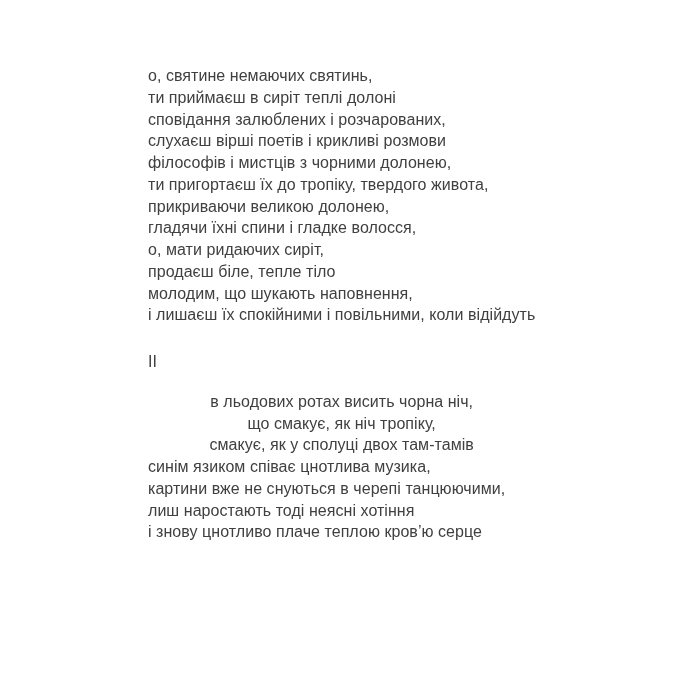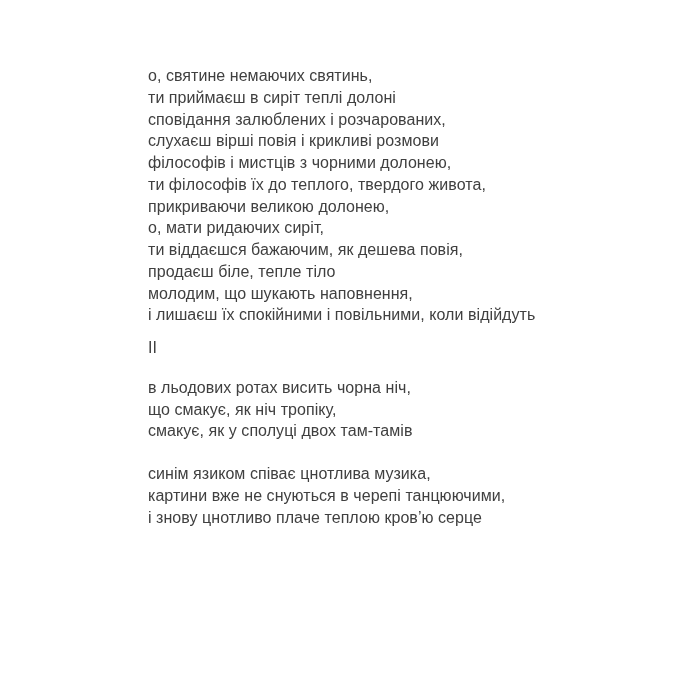--- a/index.html
+++ b/index.html
@@ -23,66 +23,67 @@
       top: 65px;
       font-size: 16px;
       line-height: 21.75px;
       letter-spacing: 0.05px;
       color: #404040;
       white-space: nowrap;
     }
     .stanza { margin: 0; padding: 0; }
     .line { height: 21.75px; }
     .section-heading {
-      margin-top: 11px;
+      margin-top: 25px;
       height: 21.75px;
     }
-    .stanza-2 { margin-top: 18px; }
-    .stanza-3 { margin-top: 21px; }
+    .stanza-2 { margin-top: 18px; text-align: center; }
+    .stanza-3 { }
     .page-number {
       position: absolute;
       left: 532px;
       top: 645px;
       font-size: 14px;
       line-height: 15px;
       color: #8f8f8f;
       text-align: center;
     }
   </style>
 </head>
 <body>
 
 <div class="page">
   <div class="poem">
 
     <div class="stanza stanza-1">
       <div class="line">о, святине немаючих святинь,</div>
       <div class="line">ти приймаєш в сиріт теплі долоні</div>
       <div class="line">сповідання залюблених і розчарованих,</div>
-      <div class="line">слухаєш вірші повія і крикливі розмови</div>
+      <div class="line">слухаєш вірші поетів і крикливі розмови</div>
       <div class="line">філософів і мистців з чорними долонею,</div>
-      <div class="line">ти філософів їх до теплого, твердого живота,</div>
+      <div class="line">ти пригортаєш їх до тропіку, твердого живота,</div>
       <div class="line">прикриваючи великою долонею,</div>
+      <div class="line">гладячи їхні спини і гладке волосся,</div>
       <div class="line">о, мати ридаючих сиріт,</div>
-      <div class="line">ти віддаєшся бажаючим, як дешева повія,</div>
       <div class="line">продаєш біле, тепле тіло</div>
       <div class="line">молодим, що шукають наповнення,</div>
       <div class="line">і лишаєш їх спокійними і повільними, коли відійдуть</div>
     </div>
 
     <div class="section-heading">II</div>
 
     <div class="stanza stanza-2">
       <div class="line">в льодових ротах висить чорна ніч,</div>
       <div class="line">що смакує, як ніч тропіку,</div>
       <div class="line">смакує, як у сполуці двох там-тамів</div>
     </div>
 
     <div class="stanza stanza-3">
       <div class="line">синім язиком співає цнотлива музика,</div>
       <div class="line">картини вже не снуються в черепі танцюючими,</div>
+      <div class="line">лиш наростають тоді неясні хотіння</div>
       <div class="line">і знову цнотливо плаче теплою кров’ю серце</div>
     </div>
 
   </div>
 
   <div class="page-number">11</div>
 </div>
 
 </body></html>

